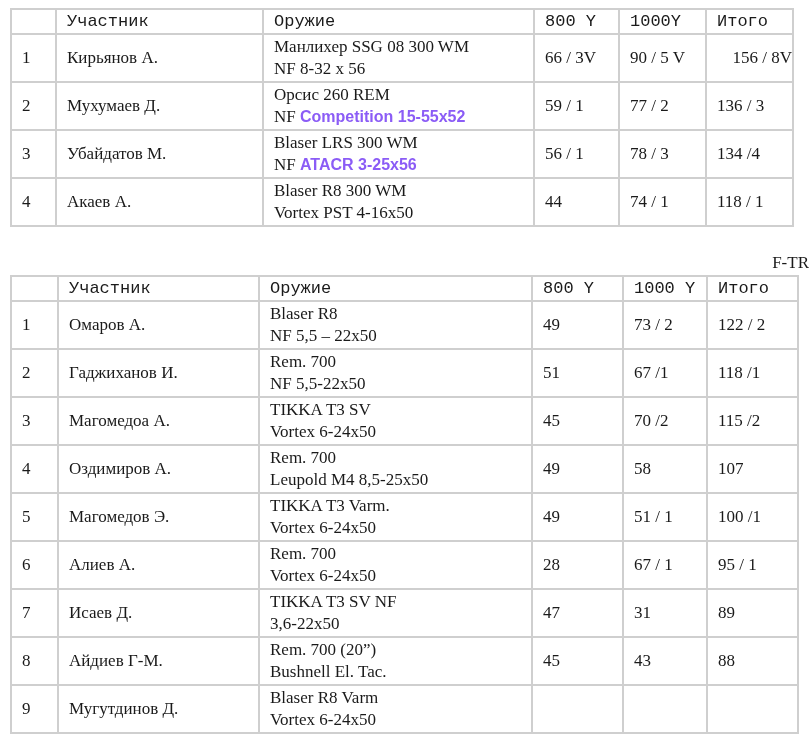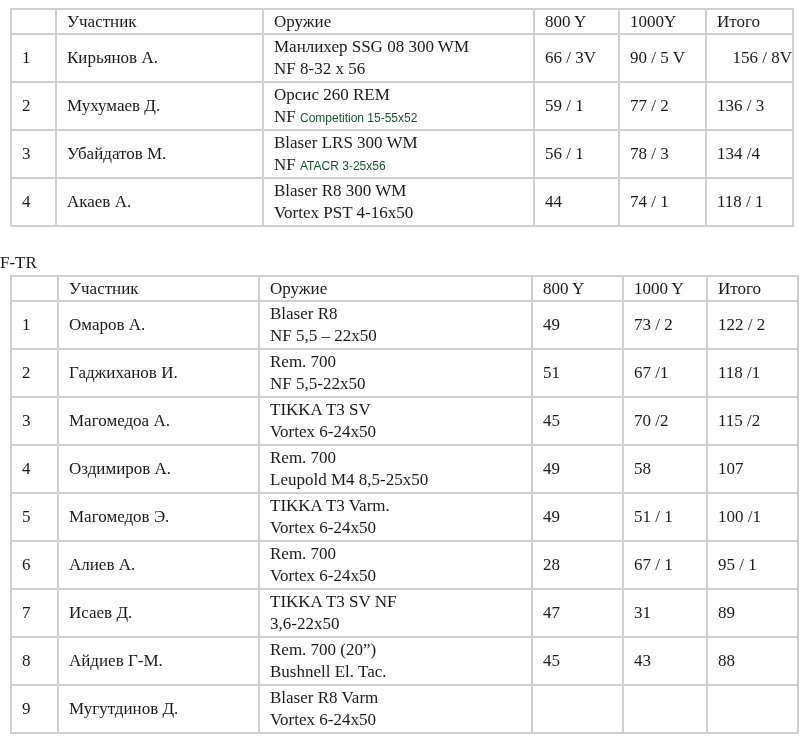--- a/index.html
+++ b/index.html
@@ -24,48 +24,48 @@
     }
     td, th {
       border: 2px solid #cfcfcf;
       padding: 0 0 0 10px;
       text-align: left;
       vertical-align: middle;
       font-weight: normal;
       white-space: nowrap;
       overflow: hidden;
     }
-    th { height: 23px; }
+    th { height: 23px; font-family: Liberation Mono, monospace; }
     #table1 {
       left: 10px;
       top: 8px;
       width: 782px;
     }
     #table1 tbody td { height: 46px; }
     #table2 {
       left: 10px;
       top: 275px;
       width: 787px;
     }
     #table2 tbody td { height: 46px; }
     .caption {
       position: absolute;
       top: 252px;
       left: 0;
       width: 809px;
-      text-align: left;
+      text-align: right;
       font-size: 17px;
       line-height: 22px;
     }
     .weapon-line { display: block; }
     .blue-accent {
       font-family: "Liberation Sans", "DejaVu Sans", sans-serif;
-      font-weight: normal;
-      font-size: 12px;
-      color: #14532d;
+      font-weight: bold;
+      font-size: 16px;
+      color: #8b5cf6;
     }
     .wrap { white-space: normal; line-height: 22px; text-align: right; }
   </style>
 </head>
 <body>
 
 <table id="table1">
   <colgroup>
     <col style="width:45px">
     <col style="width:207px">

